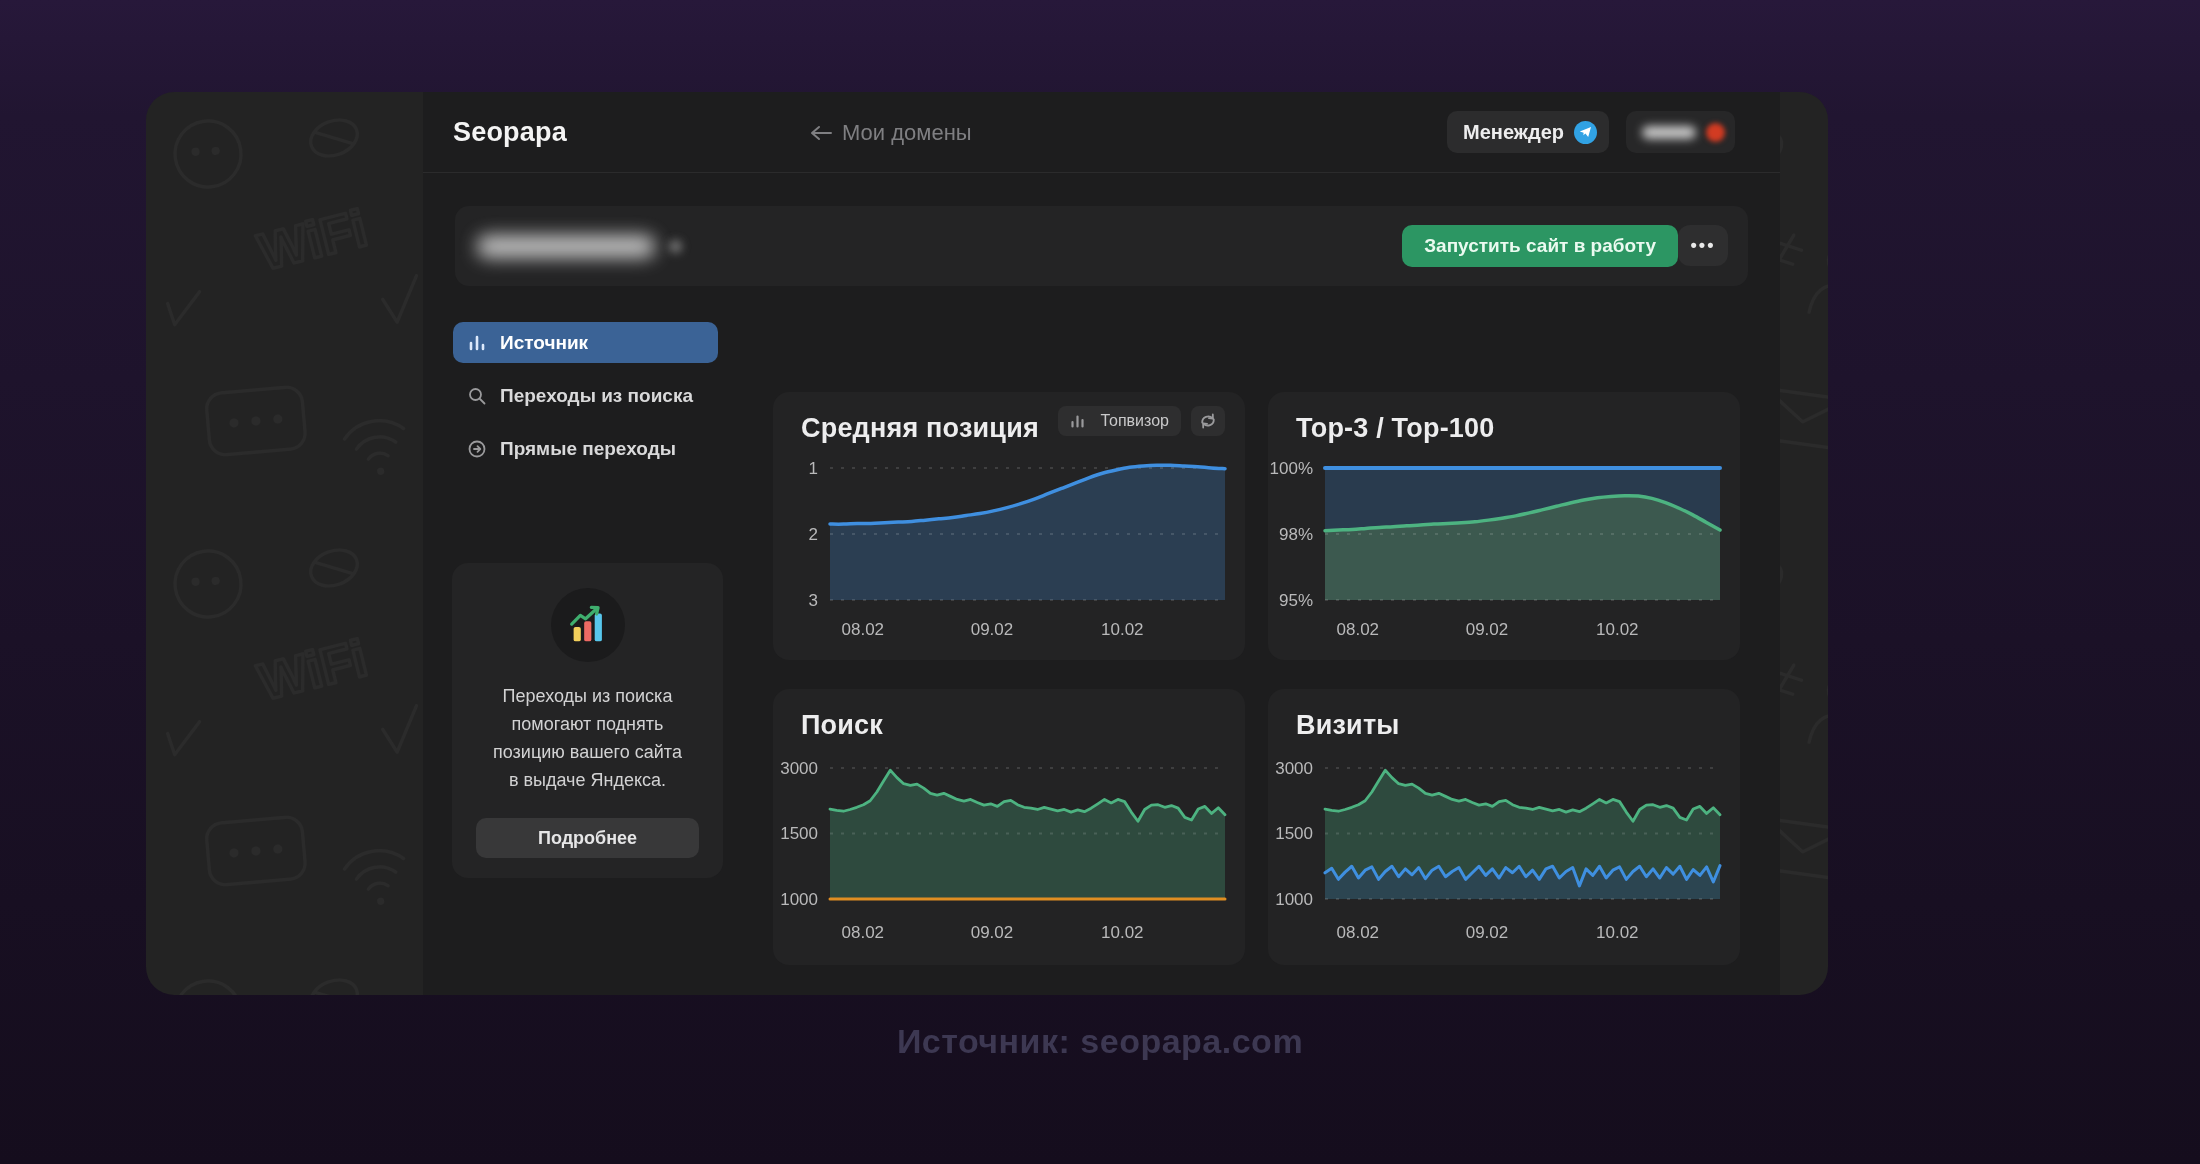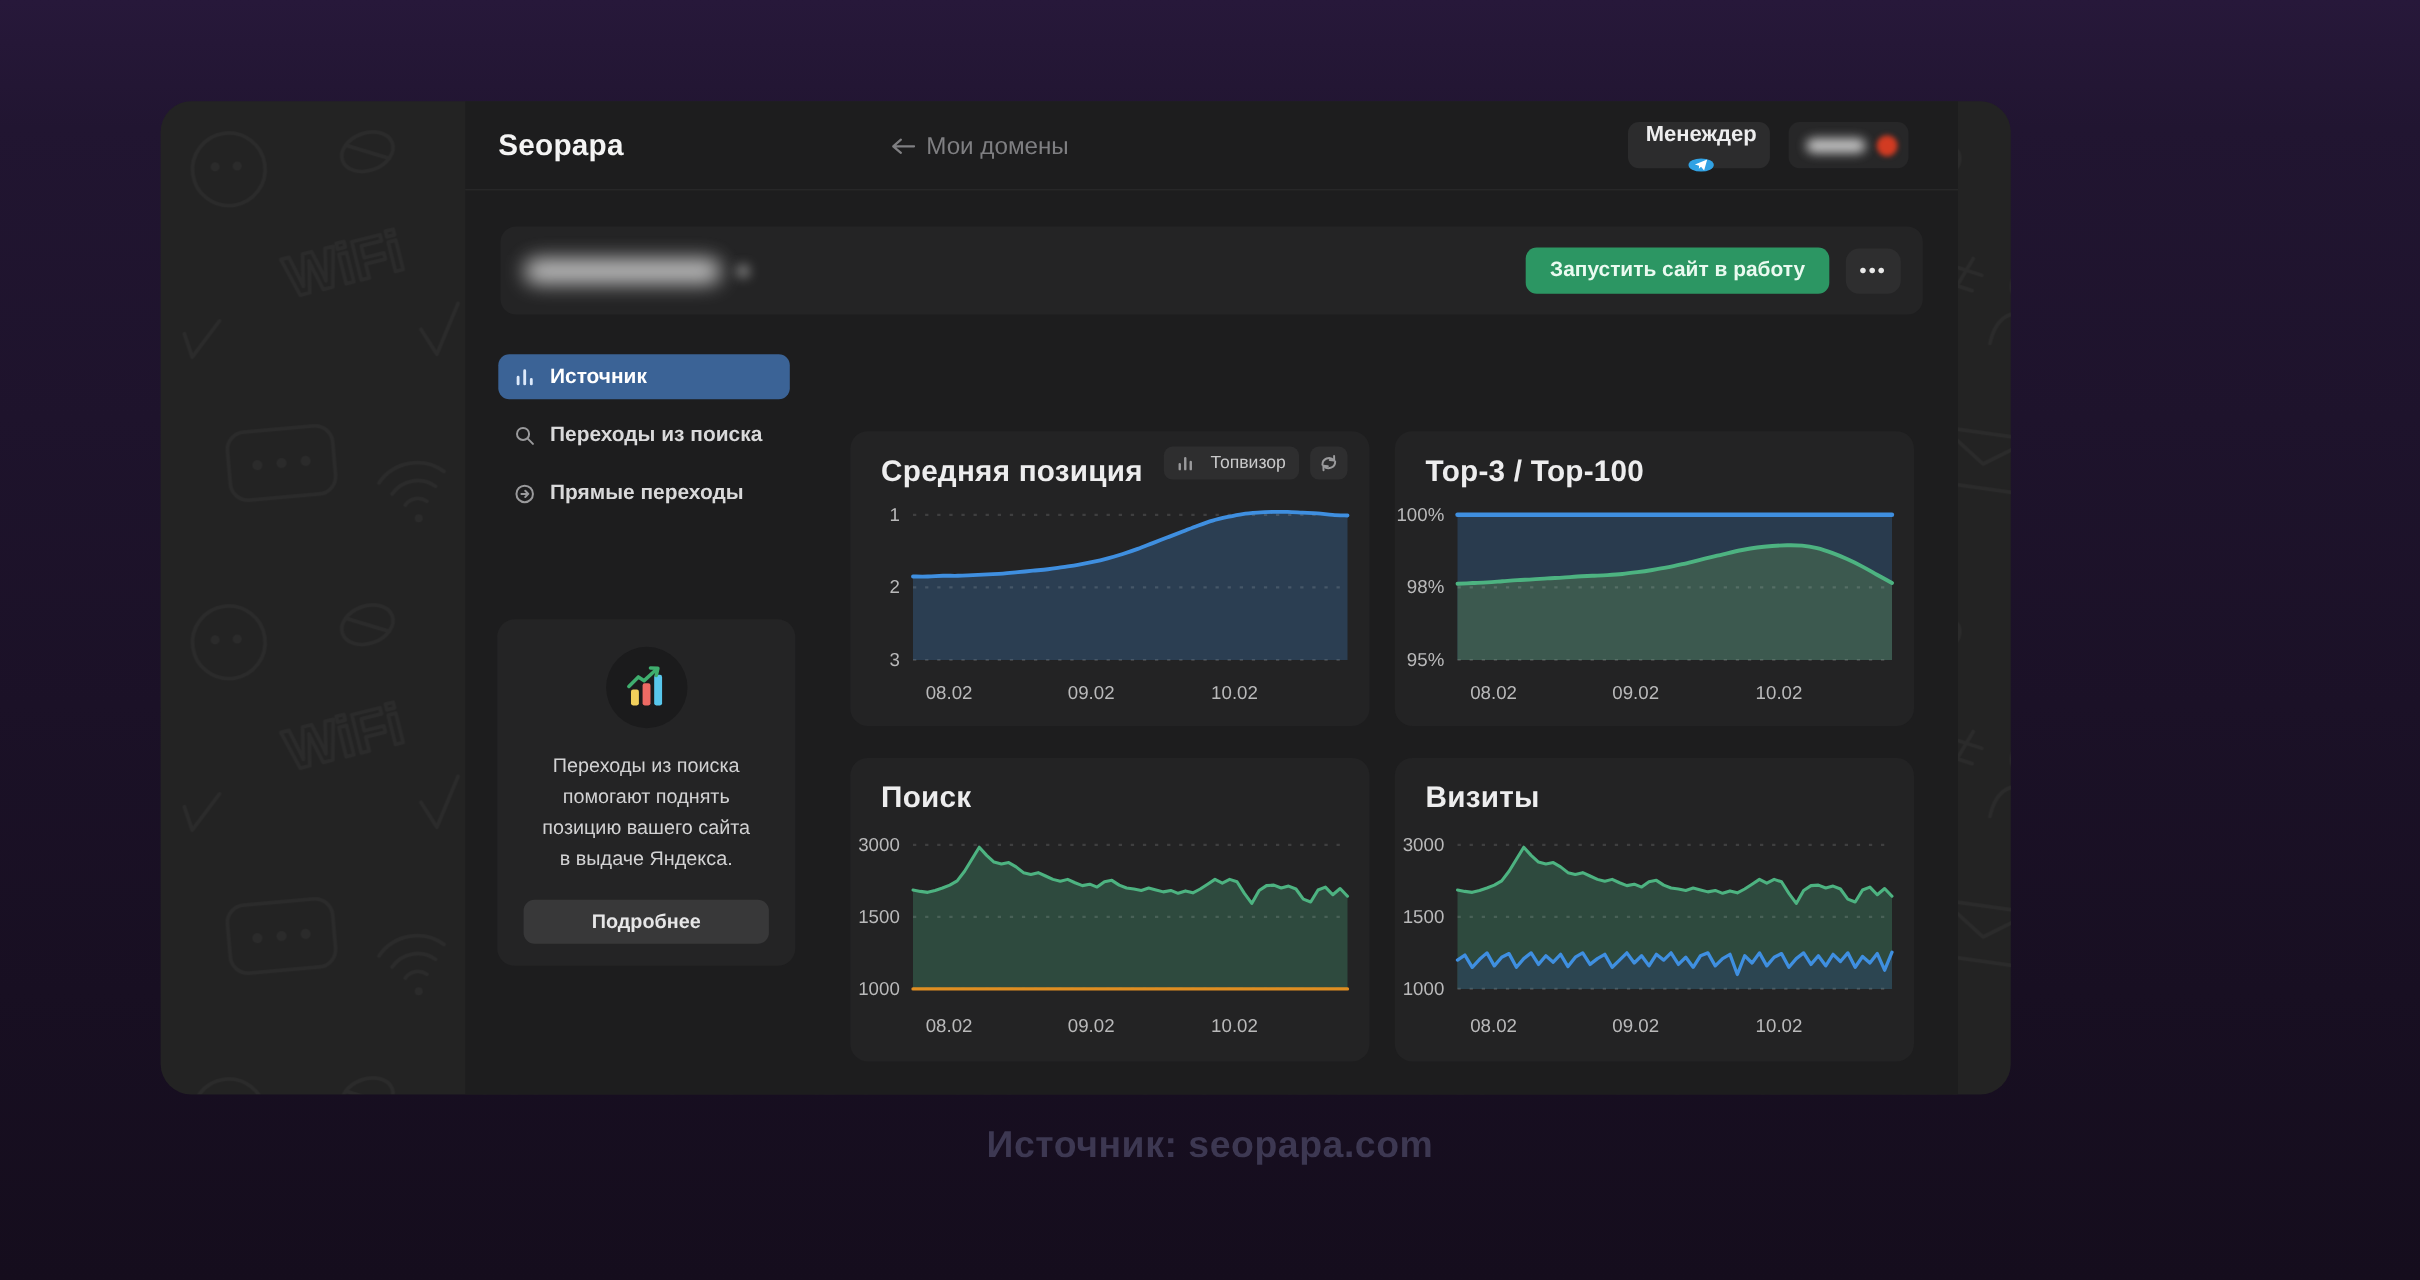--- a/index.html
+++ b/index.html
@@ -11,32 +11,32 @@
              background:#232323;overflow:hidden;}
   .doodles{position:absolute;inset:0;}
   
   .app{position:absolute;left:277px;top:0;width:1357px;height:903px;background:#1d1d1e;}
   .topbar{position:relative;height:81px;border-bottom:1px solid #2b2b2c;display:flex;align-items:center;padding:0 45px 0 30px;}
   .brand{font-size:27px;font-weight:700;color:#f4f4f4;letter-spacing:.2px;}
   .breadcrumb{position:absolute;left:387px;top:0;height:81px;display:flex;align-items:center;gap:10px;
               color:#7f7f82;font-size:22px;cursor:pointer;}
   .topbar-right{margin-left:auto;display:flex;align-items:center;gap:17px;}
   .btn-manager{display:flex;align-items:center;gap:10px;height:42px;padding:0 12px 0 16px;border-radius:10px;
-               background:#2c2c2d;color:#ededee;font-size:20px;font-weight:600;cursor:pointer;flex-direction:column;}
+               background:#2c2c2d;color:#ededee;font-size:20px;font-weight:600;cursor:pointer;}
   .tg{width:23px;height:23px;border-radius:50%;background:#31a2e4;display:flex;align-items:center;justify-content:center;}
   .acct{position:relative;display:flex;align-items:center;gap:10px;height:42px;padding:0 10px 0 16px;border-radius:10px;
         background:#272728;cursor:pointer;}
   .blur-bar{width:54px;height:13px;border-radius:7px;background:#d8d8d8;filter:blur(5px);opacity:.9;}
   .red-dot{width:19px;height:19px;border-radius:50%;background:#d23b22;filter:blur(2.5px);}
   
   .domain-card{position:absolute;left:32px;top:114px;width:1293px;height:80px;border-radius:14px;background:#242425;
                display:flex;align-items:center;padding:0 20px 0 22px;}
   .blur-domain{width:178px;height:23px;border-radius:11px;background:#dadada;filter:blur(9px);opacity:.85;}
   .blur-domain-dot{width:13px;height:13px;border-radius:50%;background:#8d8d8d;filter:blur(5px);margin-left:14px;opacity:.8;}
-  .domain-actions{margin-left:auto;display:flex;align-items:center;gap:15px;}
+  .domain-actions{margin-left:auto;display:flex;}
   .btn-launch{height:42px;padding:0 22px;border-radius:10px;background:#2c9663;color:#eafaf0;font-size:19px;
               font-weight:600;display:flex;align-items:center;cursor:pointer;border:none;}
   .btn-more{width:50px;height:41px;border-radius:12px;background:#2e2e2f;color:#e9e9e9;display:flex;align-items:center;
             justify-content:center;font-size:18px;font-weight:700;letter-spacing:2px;cursor:pointer;}
   
   .sidebar{position:absolute;left:30px;top:230px;width:265px;}
   .side-item{display:flex;align-items:center;gap:13px;height:41px;padding:0 14px;border-radius:10px;margin-bottom:12px;
              color:#d9d9da;font-size:19px;font-weight:600;cursor:pointer;}
   .side-item .ic{display:flex;width:20px;color:#9a9a9c;}
   .side-item.active{background:#3b6396;color:#ffffff;}

